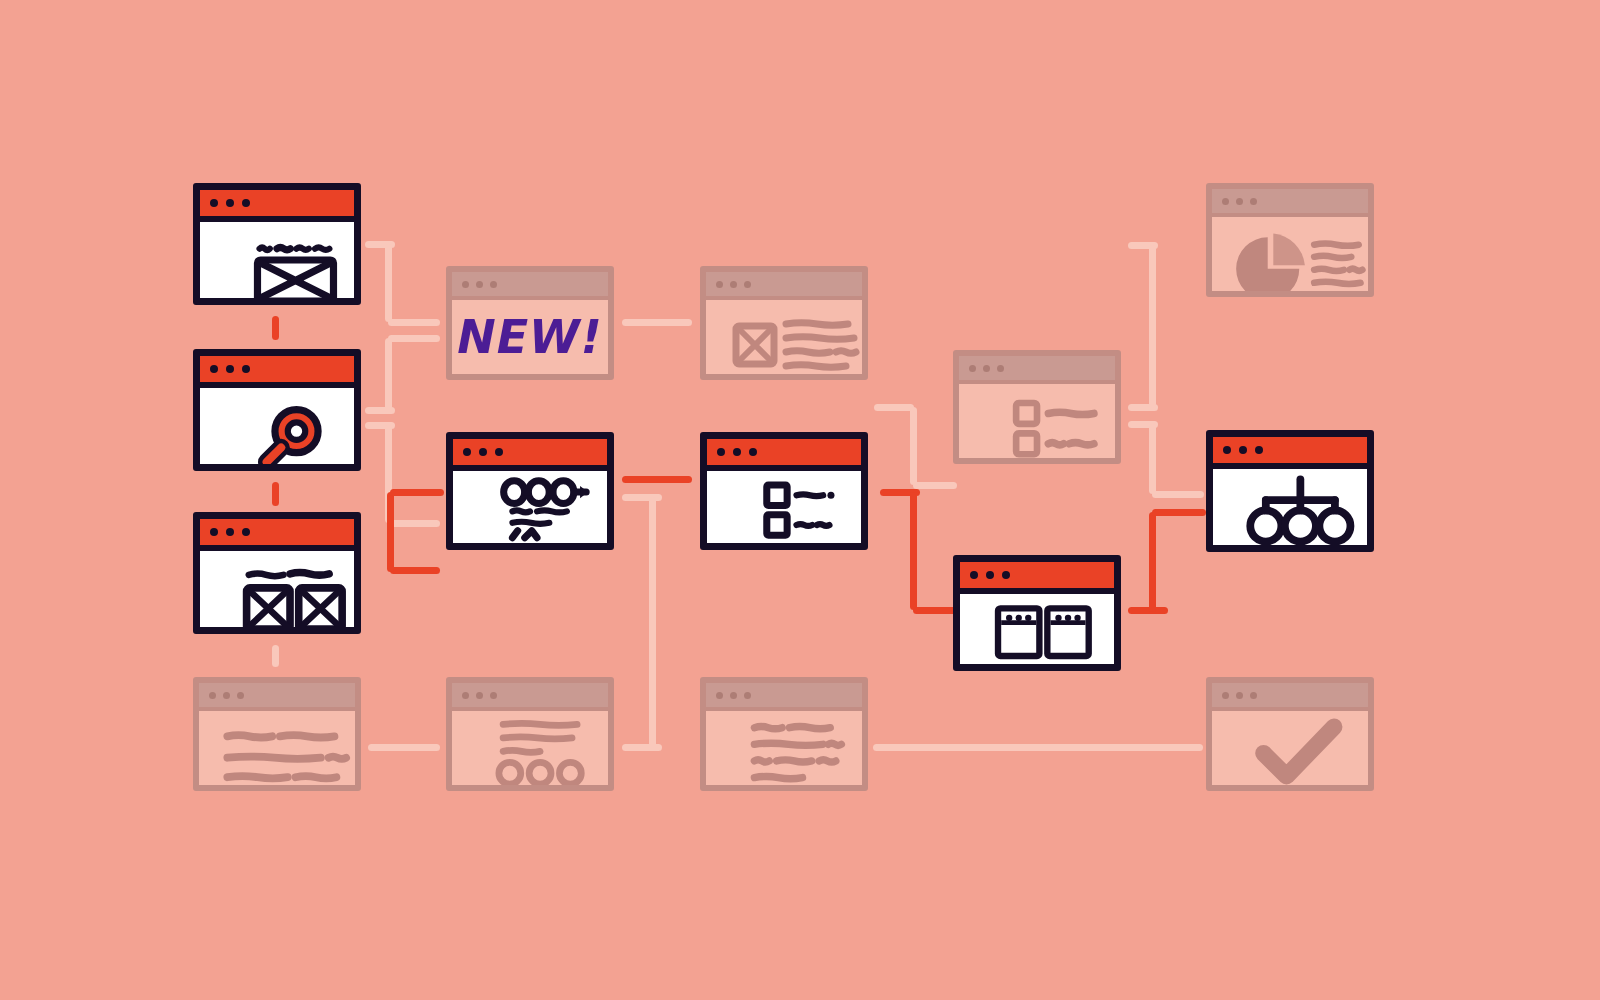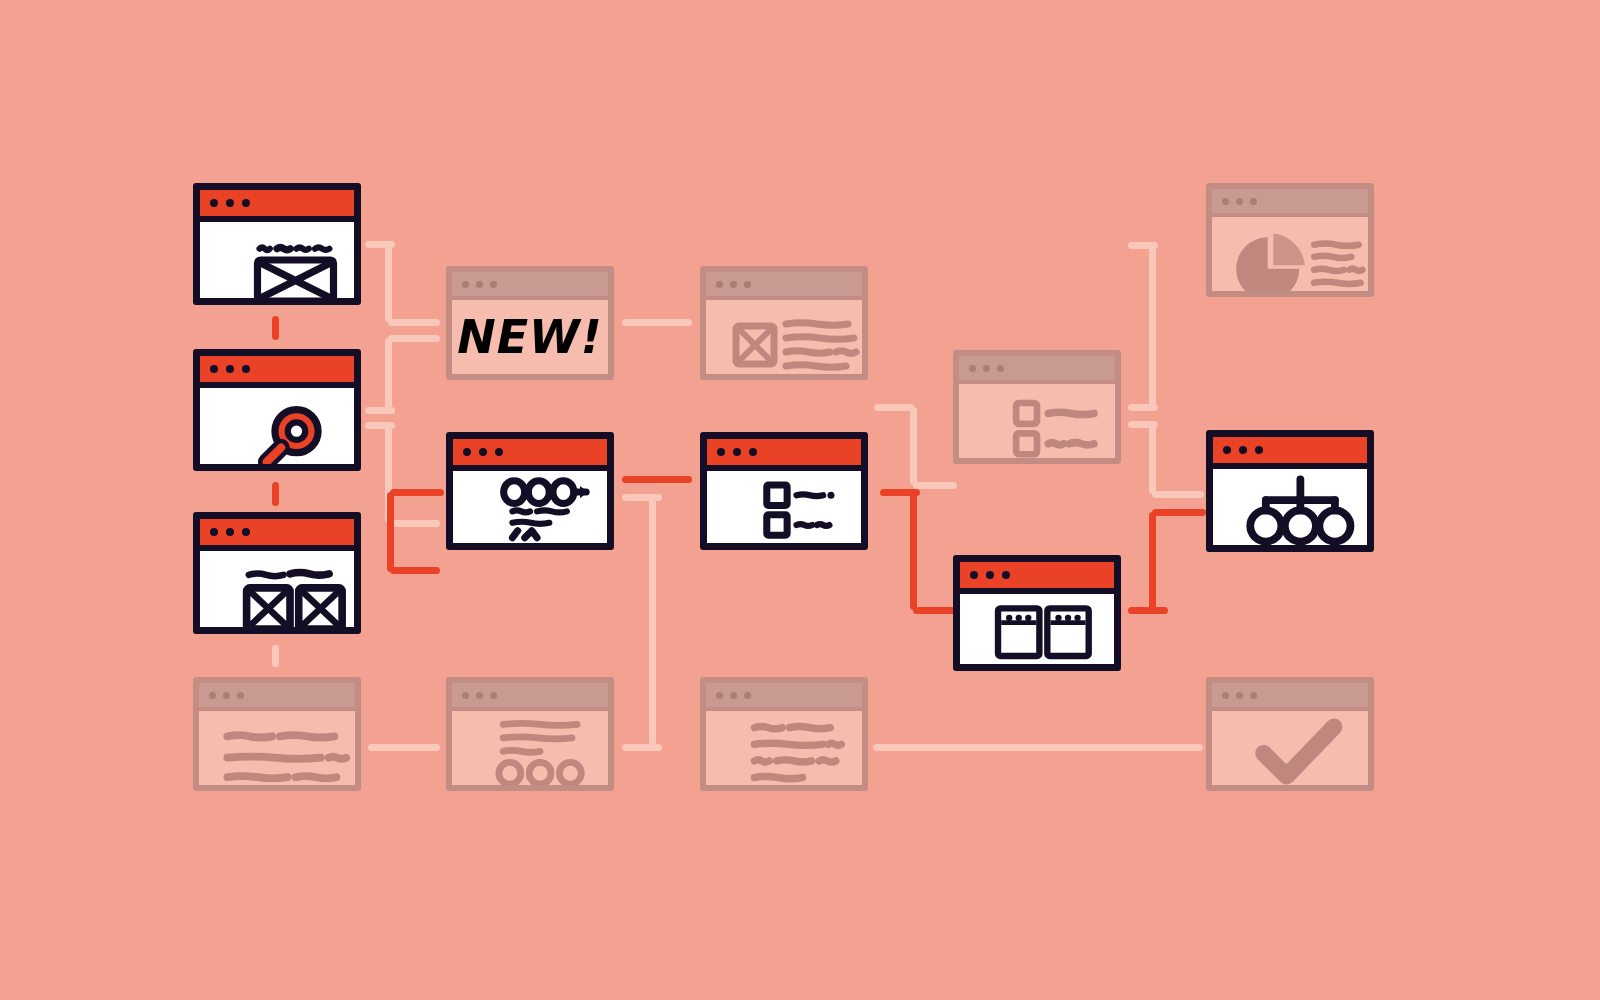--- a/index.html
+++ b/index.html
@@ -73,21 +73,21 @@
     position: absolute;
     inset: 0;
     display: flex;
     align-items: center;
     justify-content: center;
     font-family: "DejaVu Sans", sans-serif;
     font-style: italic;
     font-weight: 700;
     font-size: 46px;
     letter-spacing: 1px;
-    color: #000000;
+    color: #4c1d95;
     user-select: none;
   }
 </style>
 </head>
 <body>
 
 <div id="stage">
   <div id="connector-layer">
       <div class="conn" style="left: 271.5px; top: 316px; width: 7px; height: 24px; background: rgb(234, 66, 38); border-radius: 3.5px;"></div>
       <div class="conn" style="left: 271.5px; top: 482px; width: 7px; height: 24px; background: rgb(234, 66, 38); border-radius: 3.5px;"></div>

